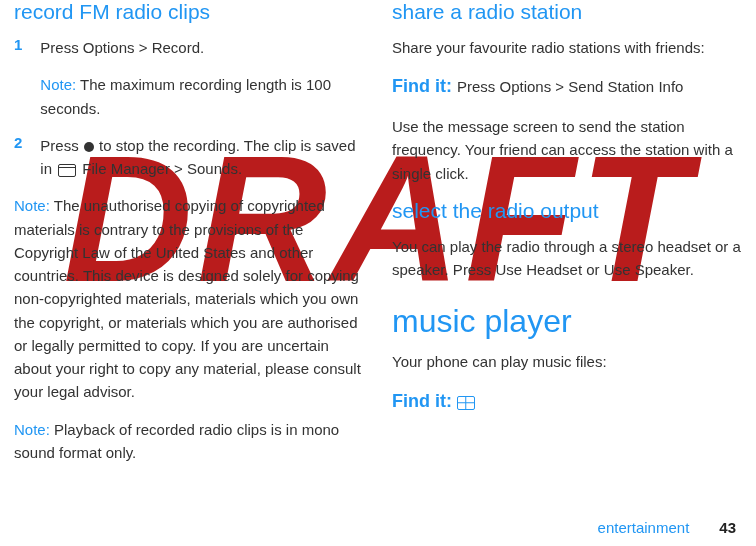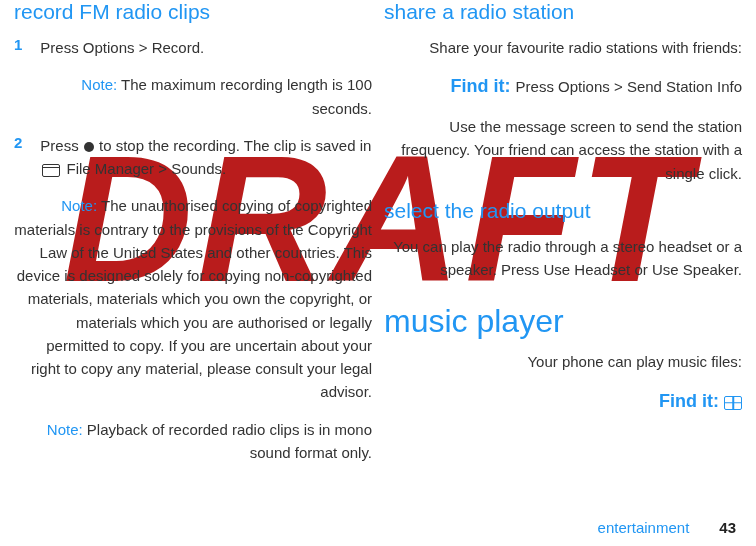--- a/index.html
+++ b/index.html
@@ -25,21 +25,21 @@
     z-index: 0;
     letter-spacing: 4px;
     font-family: Arial, sans-serif;
     user-select: none;
     white-space: nowrap;
   }
   .page {
     position: relative;
     z-index: 1;
     display: flex;
-    gap: 12px;
+    gap: 28px;
     padding: 0 14px 0 14px;
   }
   .col {
     flex: 1;
     min-width: 0;
   }
   h2.sub {
     color: #2196f3;
     font-weight: 400;
     font-size: 21px;
@@ -48,21 +48,20 @@
   h1.main {
     color: #2196f3;
     font-weight: 400;
     font-size: 32px;
     margin: 22px 0 10px 0;
   }
   p {
     font-size: 15px;
     line-height: 1.55;
     margin: 10px 0 14px 0;
-    text-align: right;
   }
   .step {
     display: flex;
     gap: 18px;
     margin: 10px 0 14px 0;
   }
   .step-num {
     color: #2196f3;
     font-weight: bold;
     font-size: 15px;

